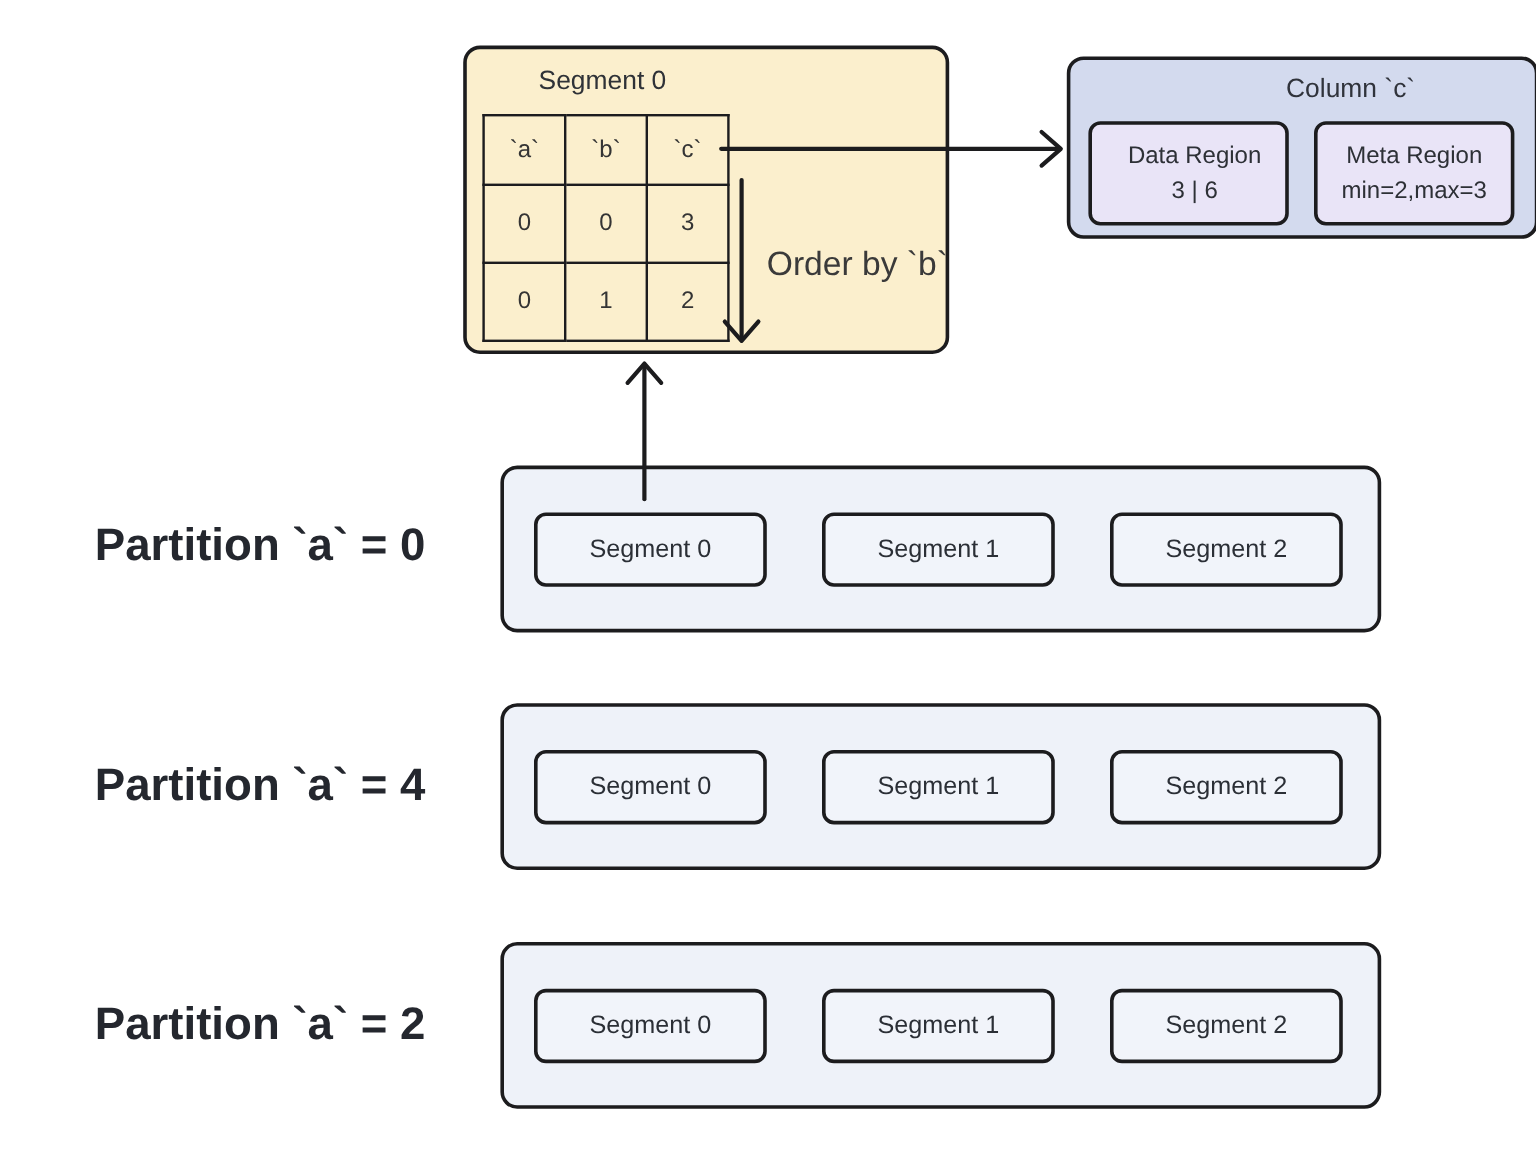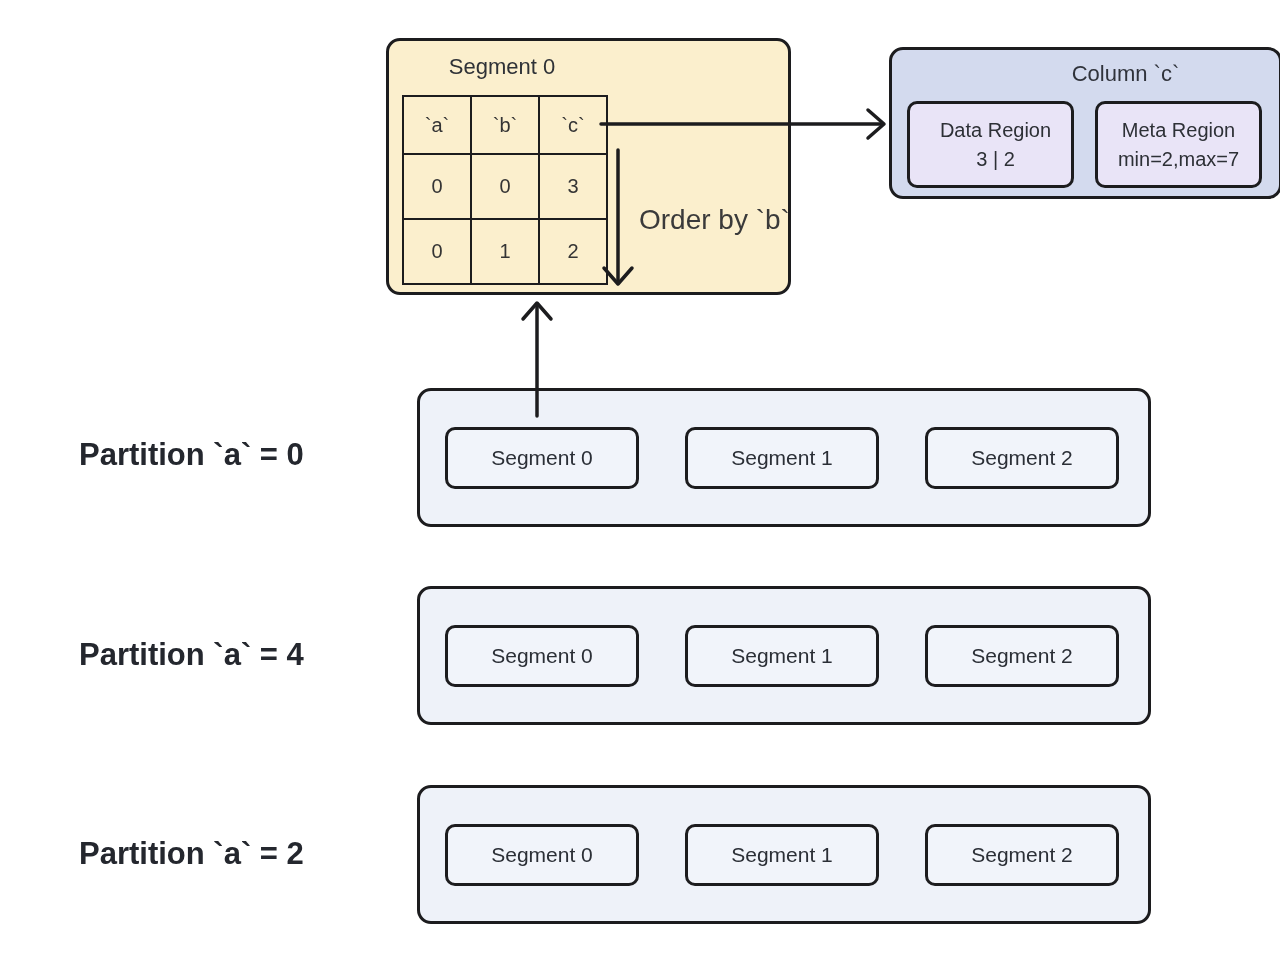--- a/index.html
+++ b/index.html
@@ -57,21 +57,21 @@
     background:var(--region-fill);border:3px solid var(--stroke);border-radius:10px;
     display:flex;flex-direction:column;align-items:center;justify-content:center;
     font-size:20px;line-height:1.45;color:#2d3036;text-align:center;
   }
   .region-data{left:15px;padding-left:10px;}
   .region-meta{left:203px;}
 
   
   .p-label{
     position:absolute;left:38px;width:320px;
-    font-size:31px;font-weight:700;line-height:44px;color:var(--label-text);
+    font-size:38px;font-weight:700;line-height:44px;color:var(--label-text);
     white-space:nowrap;
   }
   .p-container{
     position:absolute;left:376px;width:734px;height:139px;box-sizing:border-box;
     background:var(--partition-fill);border:3px solid var(--stroke);border-radius:14px;
     display:flex;align-items:center;justify-content:space-between;
     padding:0 29px 0 25px;
   }
   .p-chip{
     width:194px;height:62px;box-sizing:border-box;
@@ -119,26 +119,26 @@
       </table>
 
     <div class="order-note">Order by `b`</div>
   </div>
 
   <div class="column-box">
     <div class="column-title">Column `c`</div>
 
     <div class="region-box region-data">
       <div>Data Region</div>
-      <div>3 | 2</div>
+      <div>3 | 6</div>
     </div>
 
     <div class="region-box region-meta">
       <div>Meta Region</div>
-      <div>min=2,max=7</div>
+      <div>min=2,max=3</div>
     </div>
   </div>
 
   <div class="p-label" style="top:433px">Partition `a` = 0</div>
   <div class="p-container" style="top:388px">
     <div class="p-chip">Segment 0</div>
     <div class="p-chip">Segment 1</div>
     <div class="p-chip">Segment 2</div>
   </div>
 

